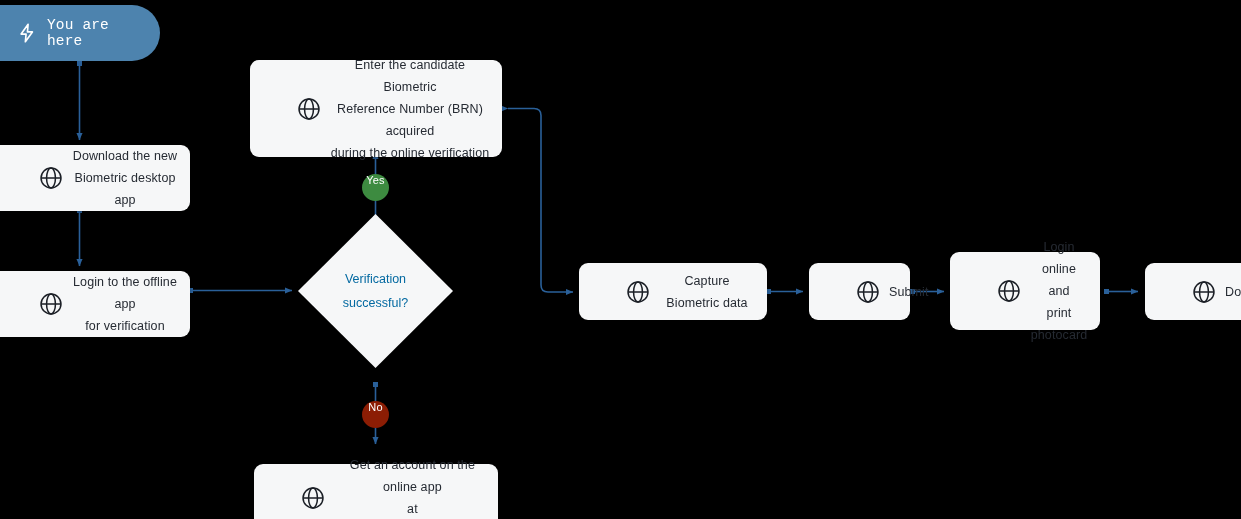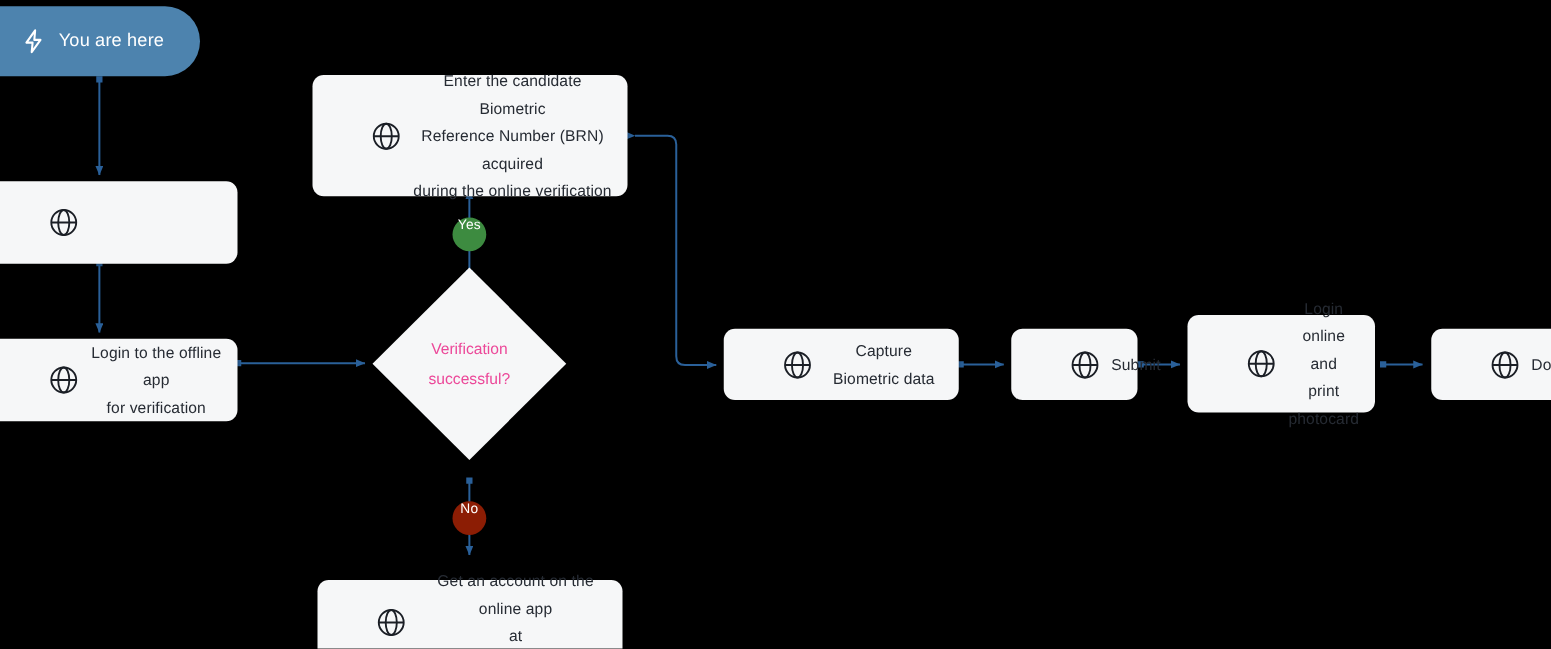--- a/index.html
+++ b/index.html
@@ -65,32 +65,33 @@
     position: absolute;
     left: 0; top: 0;
     width: 100%; height: 100%;
   }
   .diamond-text {
     position: absolute;
     left: 0; top: 50%;
     width: 100%;
     transform: translateY(-50%);
     text-align: center;
-    color: #ec4899;
+    color: #0369a1;
     font-size: 12.5px;
     line-height: 24px;
   }
 
   
   .here-badge {
     position: absolute;
     display: flex;
     align-items: center;
     border-radius: 32px;
     color: #ffffff;
+    font-family: Liberation Mono, monospace;
   }
   .here-badge .bolt {
     width: 22px;
     height: 22px;
     margin-left: 16px;
     margin-right: 9px;
     flex: 0 0 auto;
   }
   .here-badge .here-label {
     font-size: 14.5px;
@@ -176,20 +177,24 @@
     <span class="here-label">You are here</span>
   </div>
 
   <div class="node clip-left" style="left:-8px; top:145px; width:198px; height:66px;">
     <span class="gicon">
       <svg viewBox="0 0 24 24" width="26" height="26" fill="none" stroke="#1b1f26" stroke-width="1.4">
         <circle cx="12" cy="12" r="9.2"></circle>
         <ellipse cx="12" cy="12" rx="4.1" ry="9.2"></ellipse>
         <line x1="2.8" y1="12" x2="21.2" y2="12"></line>
       </svg>
+    </span>
+    <span class="label">
+      <span>Download the new</span><br>
+      <span>Biometric desktop app</span>
     </span>
   </div>
 
   <div class="node clip-left" style="left:-8px; top:271px; width:198px; height:66px;">
     <span class="gicon">
       <svg viewBox="0 0 24 24" width="26" height="26" fill="none" stroke="#1b1f26" stroke-width="1.4">
         <circle cx="12" cy="12" r="9.2"></circle>
         <ellipse cx="12" cy="12" rx="4.1" ry="9.2"></ellipse>
         <line x1="2.8" y1="12" x2="21.2" y2="12"></line>
       </svg>

